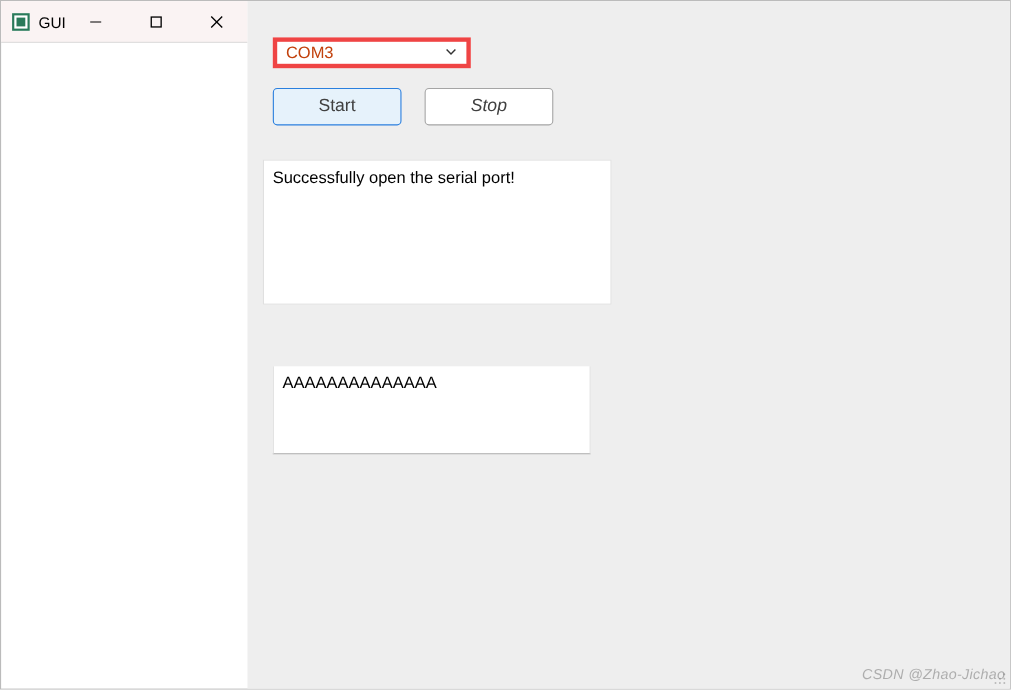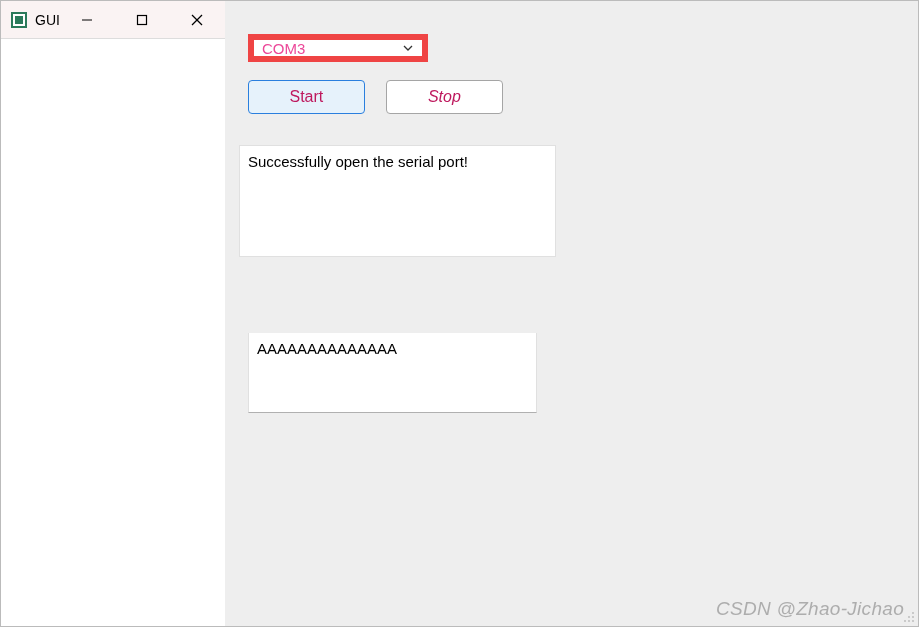--- a/index.html
+++ b/index.html
@@ -56,71 +56,71 @@
       flex: 1;
       background: #eeeeee;
       position: relative;
       padding: 0;
     }
     .combo {
       position: absolute;
       left: 23px; top: 33px;
       width: 180px; height: 28px;
       background: #fff;
-      border: 6px solid #ef4444;
+      border: 4px solid #ef4444;
       display: flex; align-items: center;
       padding: 0 8px;
       font-size: 15px;
-      color: #ec4899;
+      color: #c2410c;
     }
     .combo .chevron {
       margin-left: auto;
     }
     .btn {
       position: absolute;
       top: 79px;
       width: 117px; height: 34px;
       background: #fff;
       border: 1px solid #a5a5a5;
       border-radius: 4px;
       font-size: 16px;
-      color: #be185d;
+      color: #404040;
       display: flex; align-items: center; justify-content: center;
       cursor: default;
     }
     .btn.active {
       background: #e6f2fb;
       border: 1px solid #2a7fde;
     }
     #btn-start { left: 23px; }
     #btn-stop { left: 161px; font-style: italic; }
     .textbox {
       position: absolute;
       background: #ffffff;
       padding: 7px 8px;
       font-size: 15px;
       color: #000;
       overflow: hidden;
     }
     #log-box {
       left: 14px; top: 144px;
-      width: 317px; height: 112px;
+      width: 317px; height: 132px;
       border: 1px solid #e0e0e0;
     }
     #input-box {
       left: 23px; top: 332px;
       width: 289px; height: 80px;
       border: 1px solid #e0e0e0;
       border-top: none;
       border-bottom: 1px solid #b0b0b0;
     }
     .watermark {
       position: absolute;
-      right: 14px; bottom: 6px;
-      font-size: 19px;
+      right: 4px; bottom: 6px;
+      font-size: 13px;
       color: rgba(120,120,120,0.55);
       font-style: italic;
       letter-spacing: 0.3px;
     }
     .grip {
       position: absolute;
       right: 3px; bottom: 3px;
       width: 12px; height: 12px;
       opacity: 0.35;
     }

